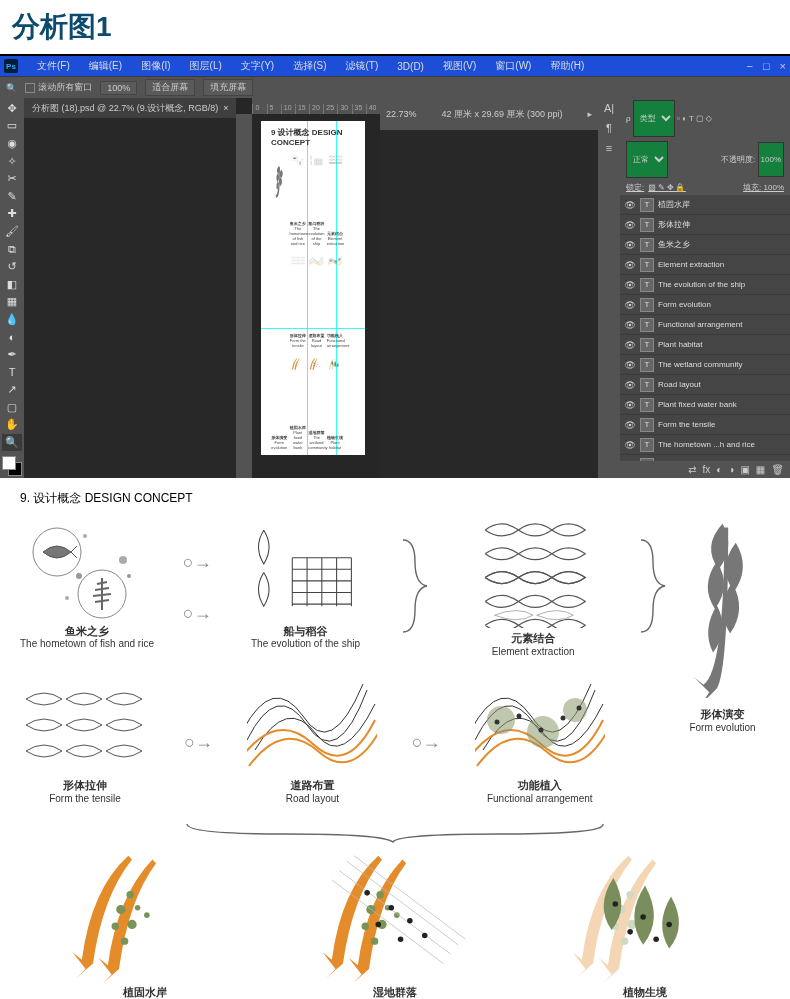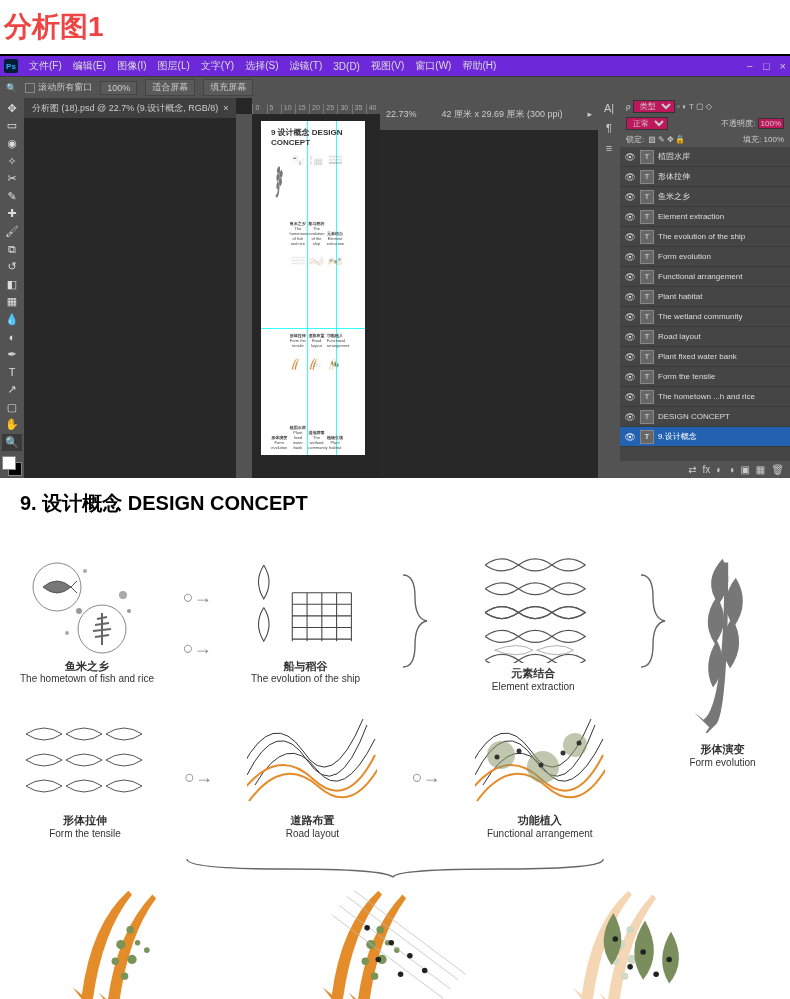--- a/index.html
+++ b/index.html
@@ -1,21 +1,21 @@
 <!DOCTYPE html>
 <html><head>
 <meta charset="utf-8">
 <style>
 * { margin: 0; padding: 0; box-sizing: border-box; }
 body { font-family: "Microsoft YaHei", Arial, sans-serif; background: #fff; width: 790px; }
-.page-title { color: #ef4444; font-size: 28px; font-weight: bold; padding: 8px 4px; border-bottom: 2px solid #000; }
+.page-title { color: #0c4a6e; font-size: 28px; font-weight: bold; padding: 8px 12px; border-bottom: 2px solid #000; }
 
 
 .ps-app { background: #323232; color: #b8b8b8; font-size: 9px; position: relative; }
-.ps-menubar { background: #6d28d9; display: flex; align-items: center; height: 20px; padding: 0 4px; gap: 2px; font-size: 10px; color: #ddd; }
+.ps-menubar { background: #1d4ed8; display: flex; align-items: center; height: 20px; padding: 0 4px; gap: 10px; font-size: 10px; color: #ddd; }
 .ps-menubar .logo { width: 14px; height: 14px; background: #001e36; color: #31a8ff; display: flex; align-items: center; justify-content: center; font-weight: bold; font-size: 8px; border-radius: 2px; }
 .ps-menuitem { cursor: default; margin-left: 9px; }
 .ps-winbtns { margin-left: auto; display: flex; gap: 10px; color: #ccc; font-size: 11px; }
 .ps-optbar { background: #535353; height: 22px; display: flex; align-items: center; padding: 0 6px; gap: 8px; font-size: 9px; color: #ccc; border-top: 1px solid #3a3a3a; }
 .ps-optbar .cb { width: 10px; height: 10px; border: 1px solid #888; display: inline-block; vertical-align: middle; margin-right: 3px; }
 .ps-optbar .btn { background: #5a5a5a; border: 1px solid #444; padding: 1px 6px; font-size: 9px; }
 .ps-body { display: flex; height: 380px; }
 .ps-tools { width: 24px; background: #535353; display: flex; flex-direction: column; align-items: center; padding: 2px 0; gap: 1px; }
 .ps-tool { width: 20px; height: 18px; display: flex; align-items: center; justify-content: center; color: #ddd; font-size: 11px; }
 .ps-tool.sel { background: #3a3a3a; }
@@ -31,42 +31,42 @@
 .ps-canvas { background: #fff; width: 82%; height: 92%; margin-left: 10px; margin-top: 0; position: relative; font-size: 6px; color: #333; overflow: hidden; }
 .ps-canvas::before, .ps-canvas::after { content: ""; position: absolute; background: #0ff; opacity: .8; }
 .ps-canvas::before { left: 44%; top: 0; bottom: 0; width: 1px; }
 .ps-canvas::after { top: 62%; left: 0; right: 0; height: 1px; }
 .guide-v2 { position: absolute; left: 72%; top: 0; bottom: 0; width: 1px; background: #0ff; opacity: .8; }
 .ps-status { height: 32px; background: #535353; display: flex; align-items: center; padding: 0 6px; font-size: 9px; color: #ccc; gap: 25px; }
 .ps-right { width: 170px; background: #535353; display: flex; flex-direction: column; font-size: 9px; }
 .ps-rtabs { display: flex; gap: 6px; padding: 3px 6px; font-size: 9px; color: #aaa; }
 .ps-rtabs .act { color: #fff; }
 .ps-opacity-row { display: flex; justify-content: space-between; padding: 2px 6px; font-size: 8px; color: #ccc; align-items: center; }
-.ps-opacity-row select, .ps-opacity-row .val { background: #be185d; border: 1px solid #333; color: #ccc; font-size: 8px; padding: 0 2px; }
-.ps-lockrow { display: flex; gap: 4px; padding: 2px 6px; font-size: 8px; color: #ccc; align-items: center; }
+.ps-opacity-row select, .ps-opacity-row .val { background: #15803d; border: 1px solid #333; color: #ccc; font-size: 8px; padding: 12px 2px; }
+.ps-lockrow { display: flex; gap: 4px; padding: 2px 6px; font-size: 8px; color: #ccc; align-items: center; text-decoration: underline; }
 .ps-layers { flex: 1; overflow-y: auto; background: #454545; }
 .ps-layer { display: flex; align-items: center; height: 20px; padding: 0 4px; gap: 4px; border-bottom: 1px solid #3a3a3a; color: #ddd; }
 .ps-layer.sel { background: #2362b0; color: #fff; }
 .ps-eye { width: 12px; text-align: center; font-size: 9px; }
 .ps-lthumb { width: 14px; height: 14px; background: #666; border: 1px solid #888; display: flex; align-items: center; justify-content: center; font-size: 8px; }
 .ps-lname { font-size: 8px; white-space: nowrap; overflow: hidden; text-overflow: ellipsis; flex: 1; }
 .ps-layertools { display: flex; justify-content: flex-end; gap: 6px; padding: 3px 6px; font-size: 10px; color: #ccc; background: #535353; }
 .ps-extra { width: 22px; background: #535353; display: flex; flex-direction: column; align-items: center; padding-top: 4px; gap: 8px; color: #ccc; font-size: 11px; }
 
 
 .mini { position: absolute; inset: 0; padding: 6px 10px; }
 .mini-title { font-size: 8px; font-weight: bold; }
 .mini-grid { display: grid; grid-template-columns: repeat(4, 1fr) .6fr; grid-template-rows: 1fr 1fr 1fr; height: 94%; gap: 2px; }
 .mini-cell { position: relative; }
 .mini-cell .sk { position: absolute; inset: 8% 6%; }
 .mini-lbl { position: absolute; bottom: 0; left: 0; right: 0; text-align: center; font-size: 4px; color: #444; }
 
 
 .concept { padding: 12px 20px 30px; }
-.concept-title { font-size: 20px; font-weight: bold; margin-bottom: 36px; }
+.concept-title { font-size: 12px; font-weight: normal; margin-bottom: 11px; }
 .row { display: flex; align-items: center; justify-content: space-between; margin-bottom: 22px; position: relative; }
 .cell { display: flex; flex-direction: column; align-items: center; gap: 4px; }
 .cell-img { width: 130px; height: 95px; position: relative; }
 .cell-img.lg { width: 150px; height: 110px; }
 .cap { text-align: center; font-size: 10px; color: #333; line-height: 1.25; }
 .cap b { display: block; font-size: 11px; }
 .arrow-o { font-size: 18px; color: #888; }
 .brace-svg { width: 30px; height: 100px; }
 .bigleaf-col { width: 95px; display: flex; flex-direction: column; align-items: center; gap: 10px; }
 .bigleaf { width: 95px; height: 180px; }

